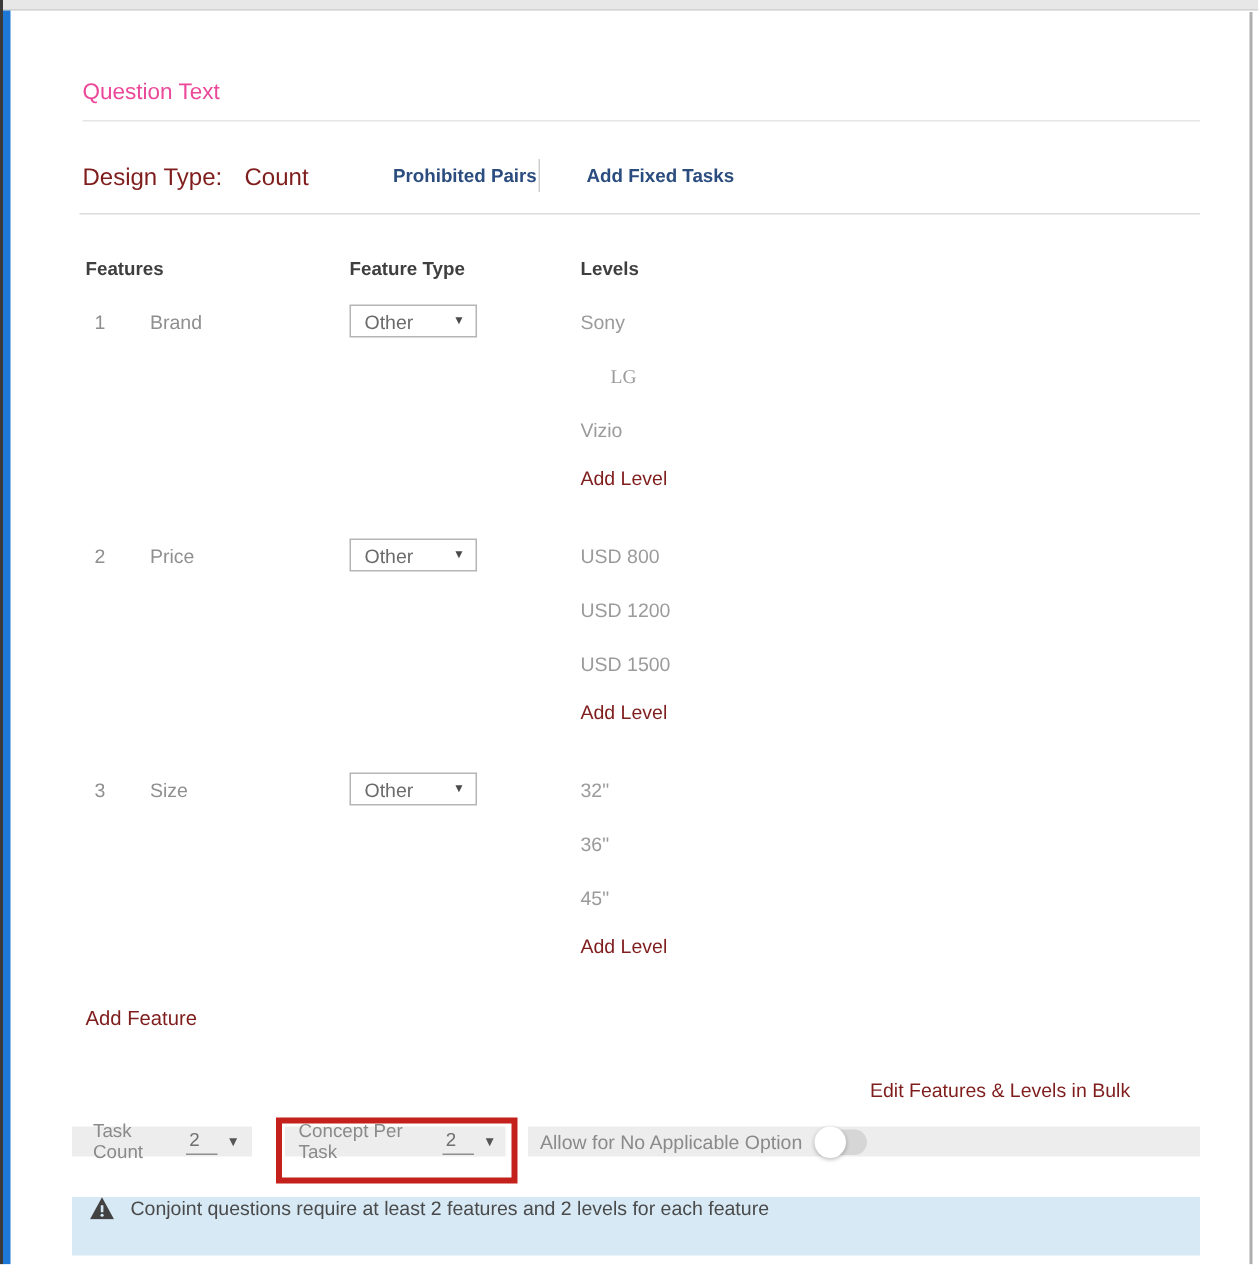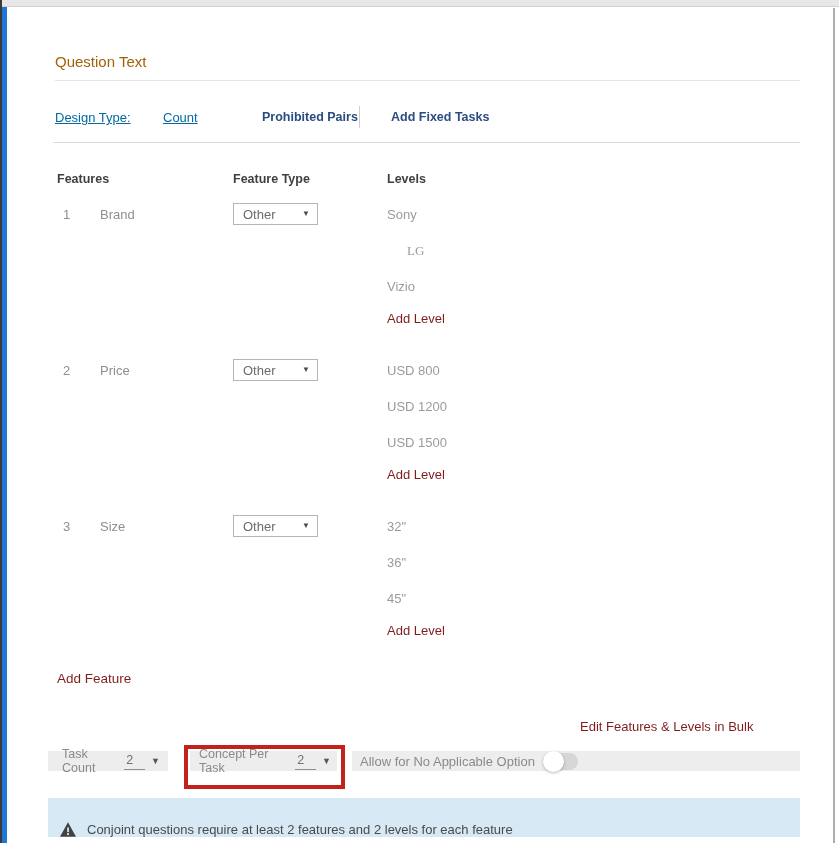--- a/index.html
+++ b/index.html
@@ -17,24 +17,24 @@
   .left-dark-border { left:0; top:0; width:2px; height:843px; background:#3a3a3a; }
   .accent-bar { left:2px; top:7px; width:5px; height:836px; }
   .right-border { left:833px; top:8px; width:2px; height:835px; background:#aeaeae; }
 
   
   .hdr-link { font-size:13px; color:#8f8f8f; cursor:pointer; }
   .kebab { display:flex; flex-direction:column; gap:3px; padding:2px 4px; cursor:pointer; }
   .kebab i { width:3px; height:3px; border-radius:50%; background:#8d8d8d; display:block; }
 
   
-  .question-text { font-size:15px; color:#a16207; }
+  .question-text { font-size:15px; color:#ec4899; }
   .q-underline { height:1px; background:#e6e6e6; }
 
-  .gray-label { font-size:13px; color:#0369a1;text-decoration:underline; }
+  .gray-label { font-size:16px; color:#7f1d1d; }
   .navy-link { font-size:12.5px; font-weight:700; color:#2b4c7e; cursor:pointer; }
   .v-divider { width:1px; height:22px; background:#cfcfcf; }
   .h-divider { height:1px; background:#dcdcdc; }
 
   .th { font-size:12.5px; font-weight:700; color:#3f3f3f; }
   .cell-gray { font-size:13px; color:#8f8f8f; }
   .level-val { font-size:13px; color:#9b9b9b; }
   .blue-link { font-size:13px; color:#7f1d1d; cursor:pointer; }
 
   
@@ -52,21 +52,21 @@
   .dd-caret { font-size:9px; color:#555; margin-left:6px; line-height:1; }
 
   .toggle { width:34px; height:17px; border-radius:9px; background:#d6d6d6; position:relative; cursor:pointer; }
   .toggle .knob {
     position:absolute; left:-1px; top:-2px; width:21px; height:21px; border-radius:50%;
     background:#fff; box-shadow:0 1px 3px rgba(0,0,0,0.28);
   }
 
   .annotation-box { border:4px solid #c4211d; background:transparent; pointer-events:none; }
 
-  .alert-bar { background:#d7e9f5; display:flex; align-items:flex-end; padding-left:12px; }
+  .alert-bar { background:#d7e9f5; display:flex; align-items:flex-start; padding-left:12px; }
   .alert-text { font-size:13px; color:#4a4a4a; margin-left:11px; }
 </style>
 </head>
 <body>
 
 <div class="page">
 
   <div class="abs top-strip"></div>
   <div class="abs left-dark-border"></div>
   <div class="abs accent-bar" style="background:#1e79d6;"></div>

